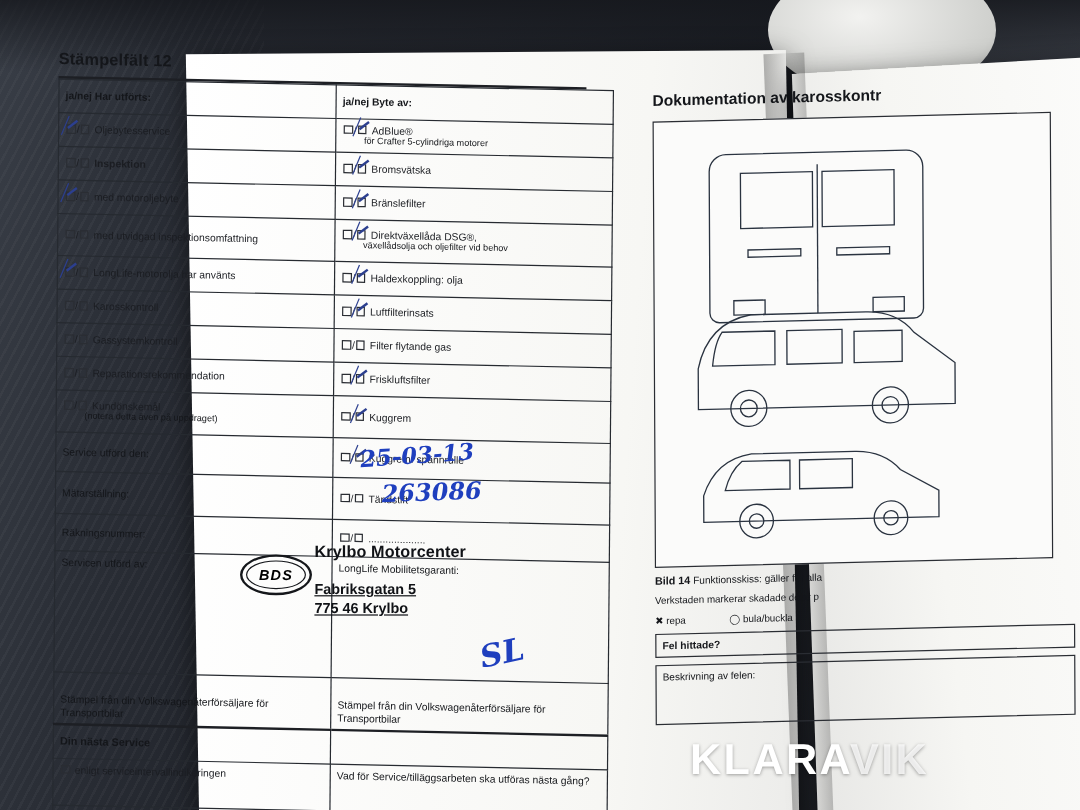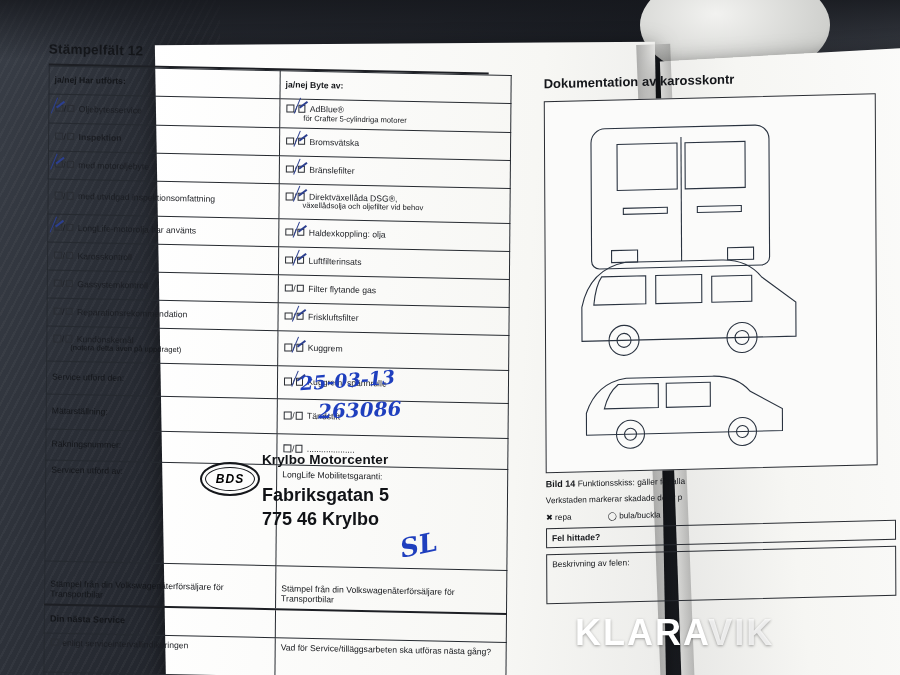--- a/index.html
+++ b/index.html
@@ -60,21 +60,21 @@
 
   
   .hw{font-family:"DejaVu Serif", serif;color:#1f3fbe;font-style:italic;font-weight:bold;}
   .hw-date{position:absolute;left:300px;top:369px;font-size:19px;transform:rotate(-4deg);}
   .hw-odo{position:absolute;left:318px;top:398px;font-size:20px;transform:rotate(-2deg);}
   .hw-sign{position:absolute;left:400px;top:530px;font-size:26px;transform:rotate(-12deg);}
 
   
   .stamp{position:absolute;left:230px;top:452px;width:250px;color:#101216;margin-left:32px;}
   .stamp .dealer{font-size:13.5px;font-weight:bold;letter-spacing:.1px;}
-  .stamp .addr{font-size:18px;font-weight:bold;margin-top:16px;line-height:1.35;}
+  .stamp .addr{font-size:12px;font-weight:bold;margin-top:16px;line-height:1.35;text-decoration:underline;}
   .bds{position:absolute;left:200px;top:462px;width:56px;height:30px;border-radius:50%;
        border:2px solid #15171b;display:flex;align-items:center;justify-content:center;
        font-size:12px;font-weight:bold;font-style:italic;letter-spacing:1px;}
   .bds:before{content:"";position:absolute;left:3px;top:3px;right:3px;bottom:3px;
        border:1px solid #15171b;border-radius:50%;}
 
   
   .rp{position:absolute;left:545px;top:72px;width:350px;color:#14161a;
       transform:rotate(-0.3deg) skewY(-1.1deg);}
   .rp-title{font-size:13px;font-weight:bold;}

